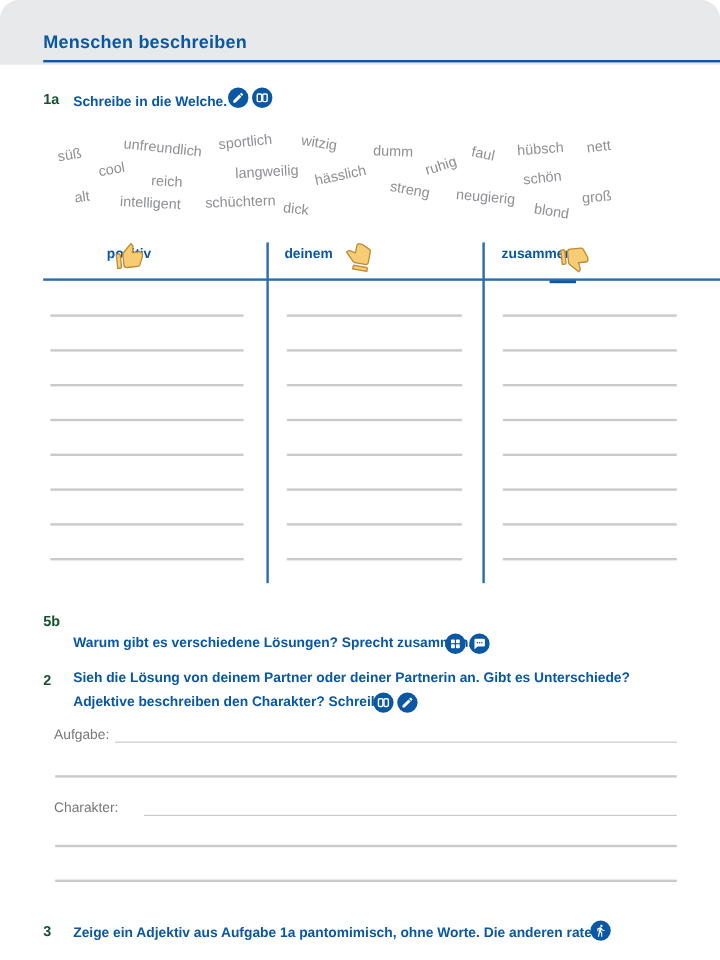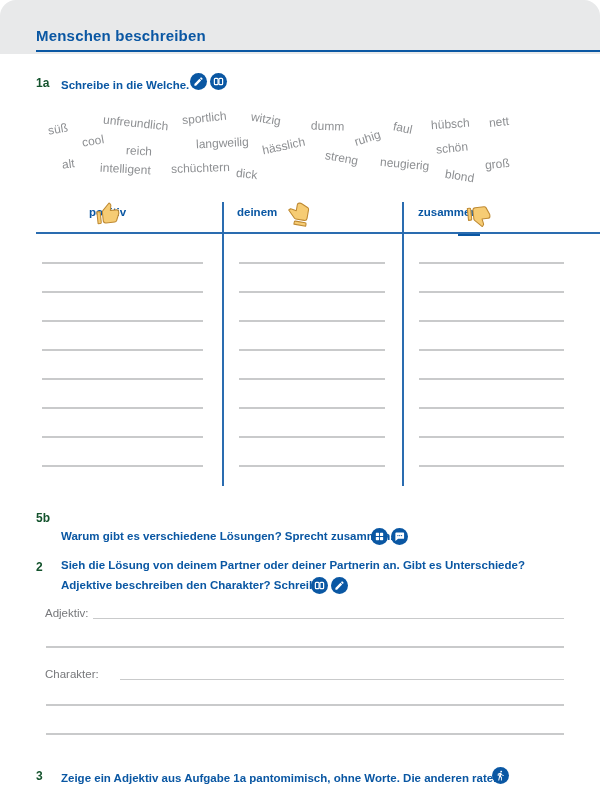--- a/index.html
+++ b/index.html
@@ -170,21 +170,21 @@
         </g>
       </svg>
   </div>
   <div class="cicon" style="left:331px;top:577px;">
     <svg viewBox="0 0 24 24">
         <path fill="#fff" d="M3 17.25V21h3.75L17.81 9.94l-3.75-3.75L3 17.25zM20.71 7.04c.39-.39.39-1.02 0-1.41l-2.34-2.34c-.39-.39-1.02-.39-1.41 0l-1.83 1.83 3.75 3.75 1.83-1.83z"></path>
       </svg>
   </div>
 
   <div class="write-row" style="top:605px;">
-    <span class="write-label">Adjektiv:</span>
+    <span class="write-label">Aufgabe:</span>
     <span class="fill-line"></span>
   </div>
   <div class="full-line" style="top:646px;"></div>
 
   <div class="write-row" style="top:666px;gap:16px;">
     <span class="write-label">Charakter:</span>
     <span class="fill-line"></span>
   </div>
   <div class="full-line" style="top:704px;"></div>
   <div class="full-line" style="top:733px;"></div>

